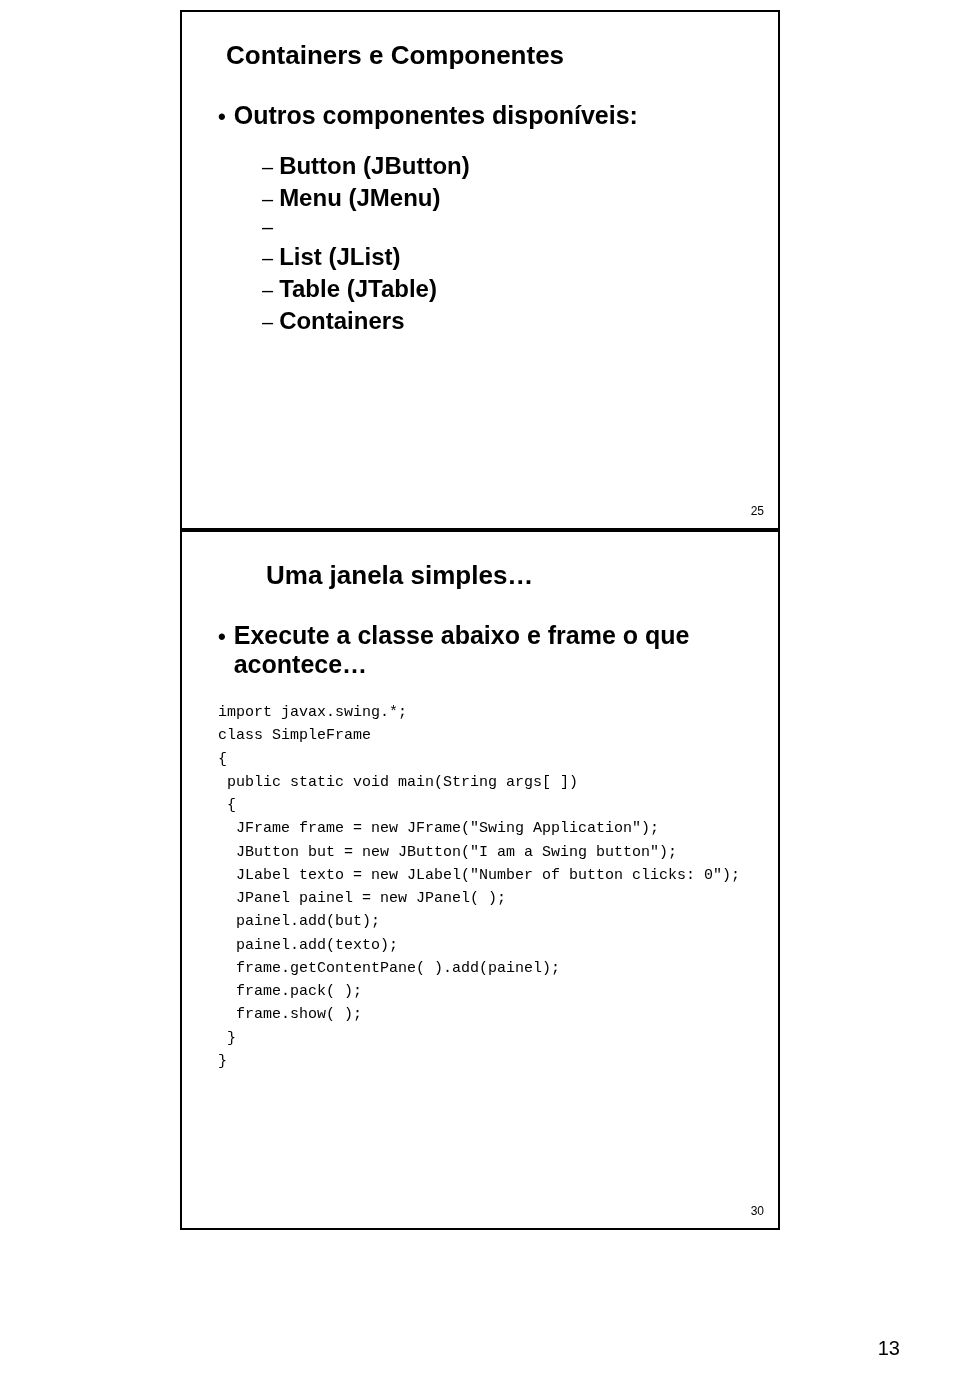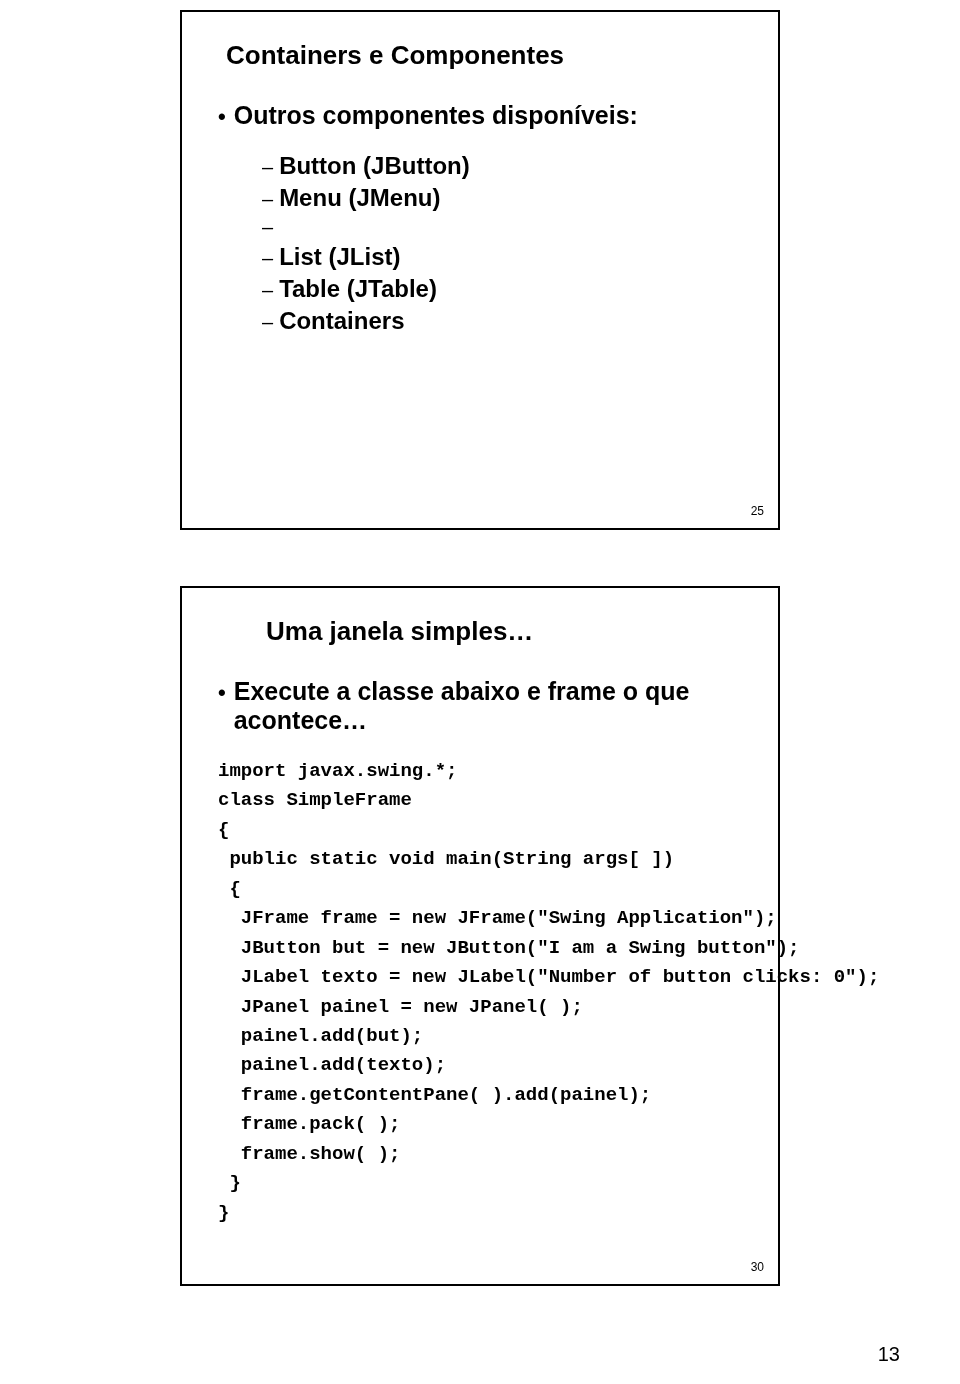--- a/index.html
+++ b/index.html
@@ -17,21 +17,20 @@
     width: 600px;
     position: relative;
     background: #fff;
   }
   .slide-1 {
     height: 520px;
     margin-top: 10px;
   }
   .slide-2 {
     height: 700px;
-    margin-top: 56px;
   }
   .slide-inner {
     padding: 28px 36px 20px 36px;
     height: 100%;
     position: relative;
   }
   .title {
     font-size: 26px;
     font-weight: bold;
     margin-left: 8px;
@@ -69,29 +68,29 @@
     font-weight: bold;
   }
   .slide-num {
     position: absolute;
     bottom: 10px;
     right: 14px;
     font-size: 12px;
   }
   .code-block {
     font-family: "Courier New", Courier, monospace;
-    font-size: 19px;
-    font-weight: bold;
+    font-size: 15px;
+    font-weight: normal;
     line-height: 1.55;
     white-space: pre;
     margin-top: 14px;
   }
   .page-num {
     position: absolute;
-    bottom: 18px;
+    bottom: 24px;
     right: 60px;
     font-size: 20px;
   }
 </style>
 </head>
 <body>
 
 <div class="slide slide-1">
   <div class="slide-inner">
     <div class="title">Containers e Componentes</div>

